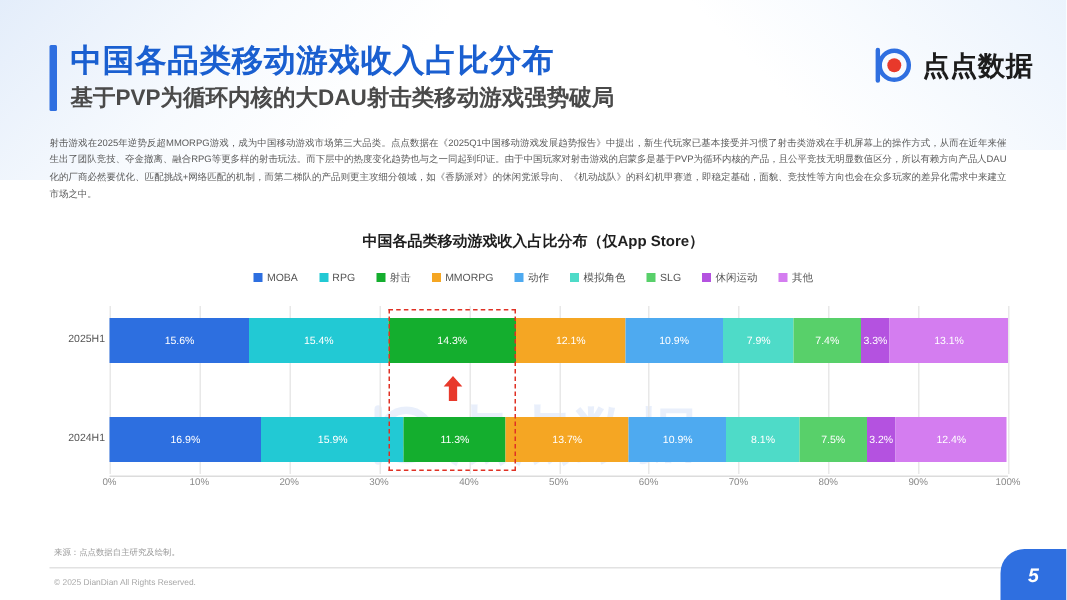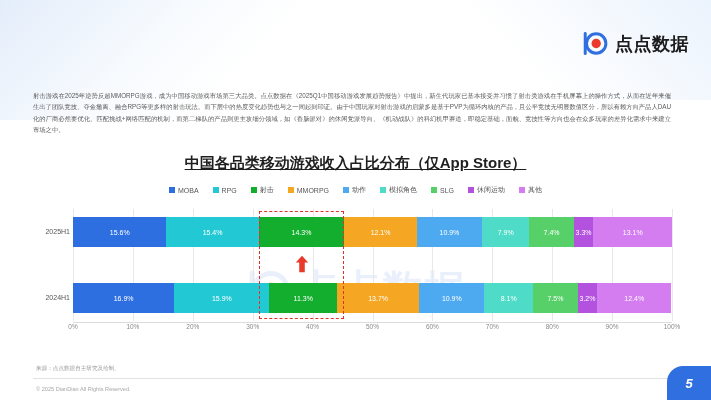--- a/index.html
+++ b/index.html
@@ -75,23 +75,22 @@
   .body-copy p { margin: 0; }
 
   
   .chart-card {
     position: absolute; left: 33px; top: 150px;
     width: 645px; height: 212px;
     background: #ffffff;
   }
   .chart-title {
     text-align: center;
-    font-size: 15px; font-weight: bold; color: #1f1f1f;
+    font-size: 10px; font-weight: bold; color: #1f1f1f;
     margin-top: 4px;
-    text-decoration: underline;
   }
 
   
   .watermark {
     position: absolute; left: 50%; top: 112px;
     transform: translateX(-50%);
     display: flex; align-items: center; gap: 8px;
     opacity: .10; pointer-events: none; user-select: none;
   }
   .wm-mark { width: 46px; height: 46px; }
@@ -196,20 +195,27 @@
   }
 </style>
 </head>
 <body>
 
 <div id="slide">
 
   <div class="corner-wash"></div>
   <div class="corner-wash-r"></div>
 
+  <div class="title-row">
+    <div class="title-bar"></div>
+    <div class="title-text-wrap">
+      <div class="main-title">中国各品类移动游戏收入占比分布</div>
+      <div class="sub-title">基于PVP为循环内核的大DAU射击类移动游戏强势破局</div>
+    </div>
+  </div>
 
   <div class="logo">
     <svg class="logo-mark" viewBox="0 0 64 64">
       <path d="M10 8 L10 56" stroke="#2f6fe0" stroke-width="7" stroke-linecap="round" fill="none"></path>
       <circle cx="36" cy="32" r="23" fill="none" stroke="#2f6fe0" stroke-width="7"></circle>
       <circle cx="36" cy="32" r="11" fill="#e8392b"></circle>
     </svg>
     <div class="logo-text">点点数据</div>
   </div>
 

